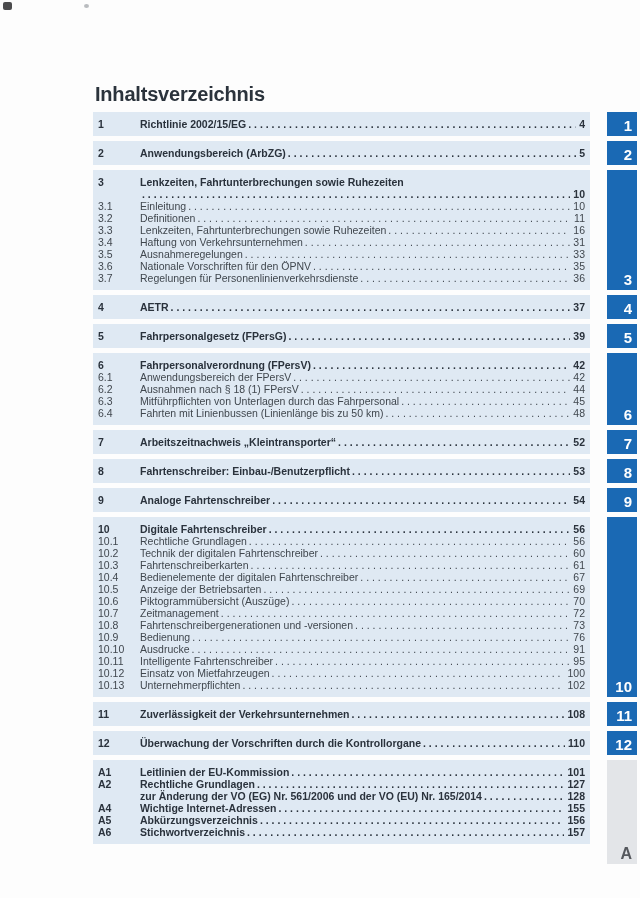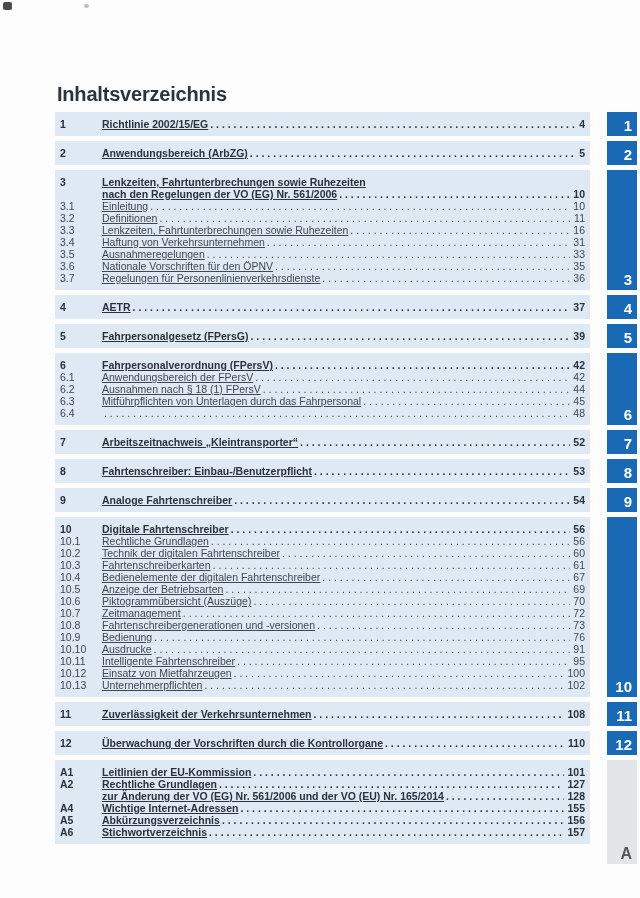--- a/index.html
+++ b/index.html
@@ -13,21 +13,21 @@
   *{margin:0;padding:0;box-sizing:border-box;}
   html,body{width:640px;background:#fdfdfd;}
   body{
     font-family:"Liberation Sans","DejaVu Sans",sans-serif;
     color:var(--ink);
     position:relative;
     height:898px;
     overflow:hidden;
   }
   .page{
-    padding:84px 3px 0 55px;
+    padding:84px 3px 0 93px;
   }
   h1.title{
     font-size:20px;
     line-height:21px;
     font-weight:700;
     letter-spacing:-0.2px;
     color:#2b333c;
     margin:0 0 7px 2px;
   }
   .toc{display:block;}
@@ -55,21 +55,20 @@
     color:var(--ink-bold);
   }
   .num{
     width:42px;
     flex:0 0 42px;
     white-space:nowrap;
   }
   .ttl{
     flex:0 0 auto;
     white-space:nowrap;
-    text-decoration:underline;
   }
   .leader{
     flex:1 1 auto;
     overflow:hidden;
     white-space:nowrap;
     margin:0 3px 0 2px;
     min-width:8px;
   }
   .pg{
     flex:0 0 auto;
@@ -140,21 +139,20 @@
         </div>
       </div>
       <div class="block">
         <div class="band">
           <div class="row bold">
             <span class="num">3</span>
             <span class="ttl">Lenkzeiten, Fahrtunterbrechungen sowie Ruhezeiten</span>
           </div>
           <div class="row bold">
             <span class="num"></span>
-            <span class="ttl">nach den Regelungen der VO (EG) Nr. 561/2006</span>
             <span class="leader">. . . . . . . . . . . . . . . . . . . . . . . . . . . . . . . . . . . . . . . . . . . . . . . . . . . . . . . . . . . . . . . . . . . . . . . . . . . . . . . . . . . . . . . . . . . . . . . . . . . . . . . . . . . . . . . . . . . . . . . . . . . . . . . . . . . . . . . . . . . . . . . . . . . . . . . . . . . . . . . . . . . . . . . . . . . . . . . . . . . . . . . . . . . . . . . . . . . . . . . . </span>
             <span class="pg">10</span>
           </div>
           <div class="row">
             <span class="num">3.1</span>
             <span class="ttl">Einleitung</span>
             <span class="leader">. . . . . . . . . . . . . . . . . . . . . . . . . . . . . . . . . . . . . . . . . . . . . . . . . . . . . . . . . . . . . . . . . . . . . . . . . . . . . . . . . . . . . . . . . . . . . . . . . . . . . . . . . . . . . . . . . . . . . . . . . . . . . . . . . . . . . . . . . . . . . . . . . . . . . . . . . . . . . . . . . . . . . . . . . . . . . . . . . . . . . . . . . . . . . . . . . . . . . . . . </span>
             <span class="pg">10</span>
           </div>
           <div class="row">
@@ -245,20 +243,21 @@
             <span class="pg">44</span>
           </div>
           <div class="row">
             <span class="num">6.3</span>
             <span class="ttl">Mitführpflichten von Unterlagen durch das Fahrpersonal</span>
             <span class="leader">. . . . . . . . . . . . . . . . . . . . . . . . . . . . . . . . . . . . . . . . . . . . . . . . . . . . . . . . . . . . . . . . . . . . . . . . . . . . . . . . . . . . . . . . . . . . . . . . . . . . . . . . . . . . . . . . . . . . . . . . . . . . . . . . . . . . . . . . . . . . . . . . . . . . . . . . . . . . . . . . . . . . . . . . . . . . . . . . . . . . . . . . . . . . . . . . . . . . . . . . </span>
             <span class="pg">45</span>
           </div>
           <div class="row">
             <span class="num">6.4</span>
+            <span class="ttl">Fahrten mit Linienbussen (Linienlänge bis zu 50 km)</span>
             <span class="leader">. . . . . . . . . . . . . . . . . . . . . . . . . . . . . . . . . . . . . . . . . . . . . . . . . . . . . . . . . . . . . . . . . . . . . . . . . . . . . . . . . . . . . . . . . . . . . . . . . . . . . . . . . . . . . . . . . . . . . . . . . . . . . . . . . . . . . . . . . . . . . . . . . . . . . . . . . . . . . . . . . . . . . . . . . . . . . . . . . . . . . . . . . . . . . . . . . . . . . . . . </span>
             <span class="pg">48</span>
           </div>
         </div>
         <div class="tabcol">
           <div class="tab">6</div>
         </div>
       </div>
       <div class="block">
         <div class="band">

